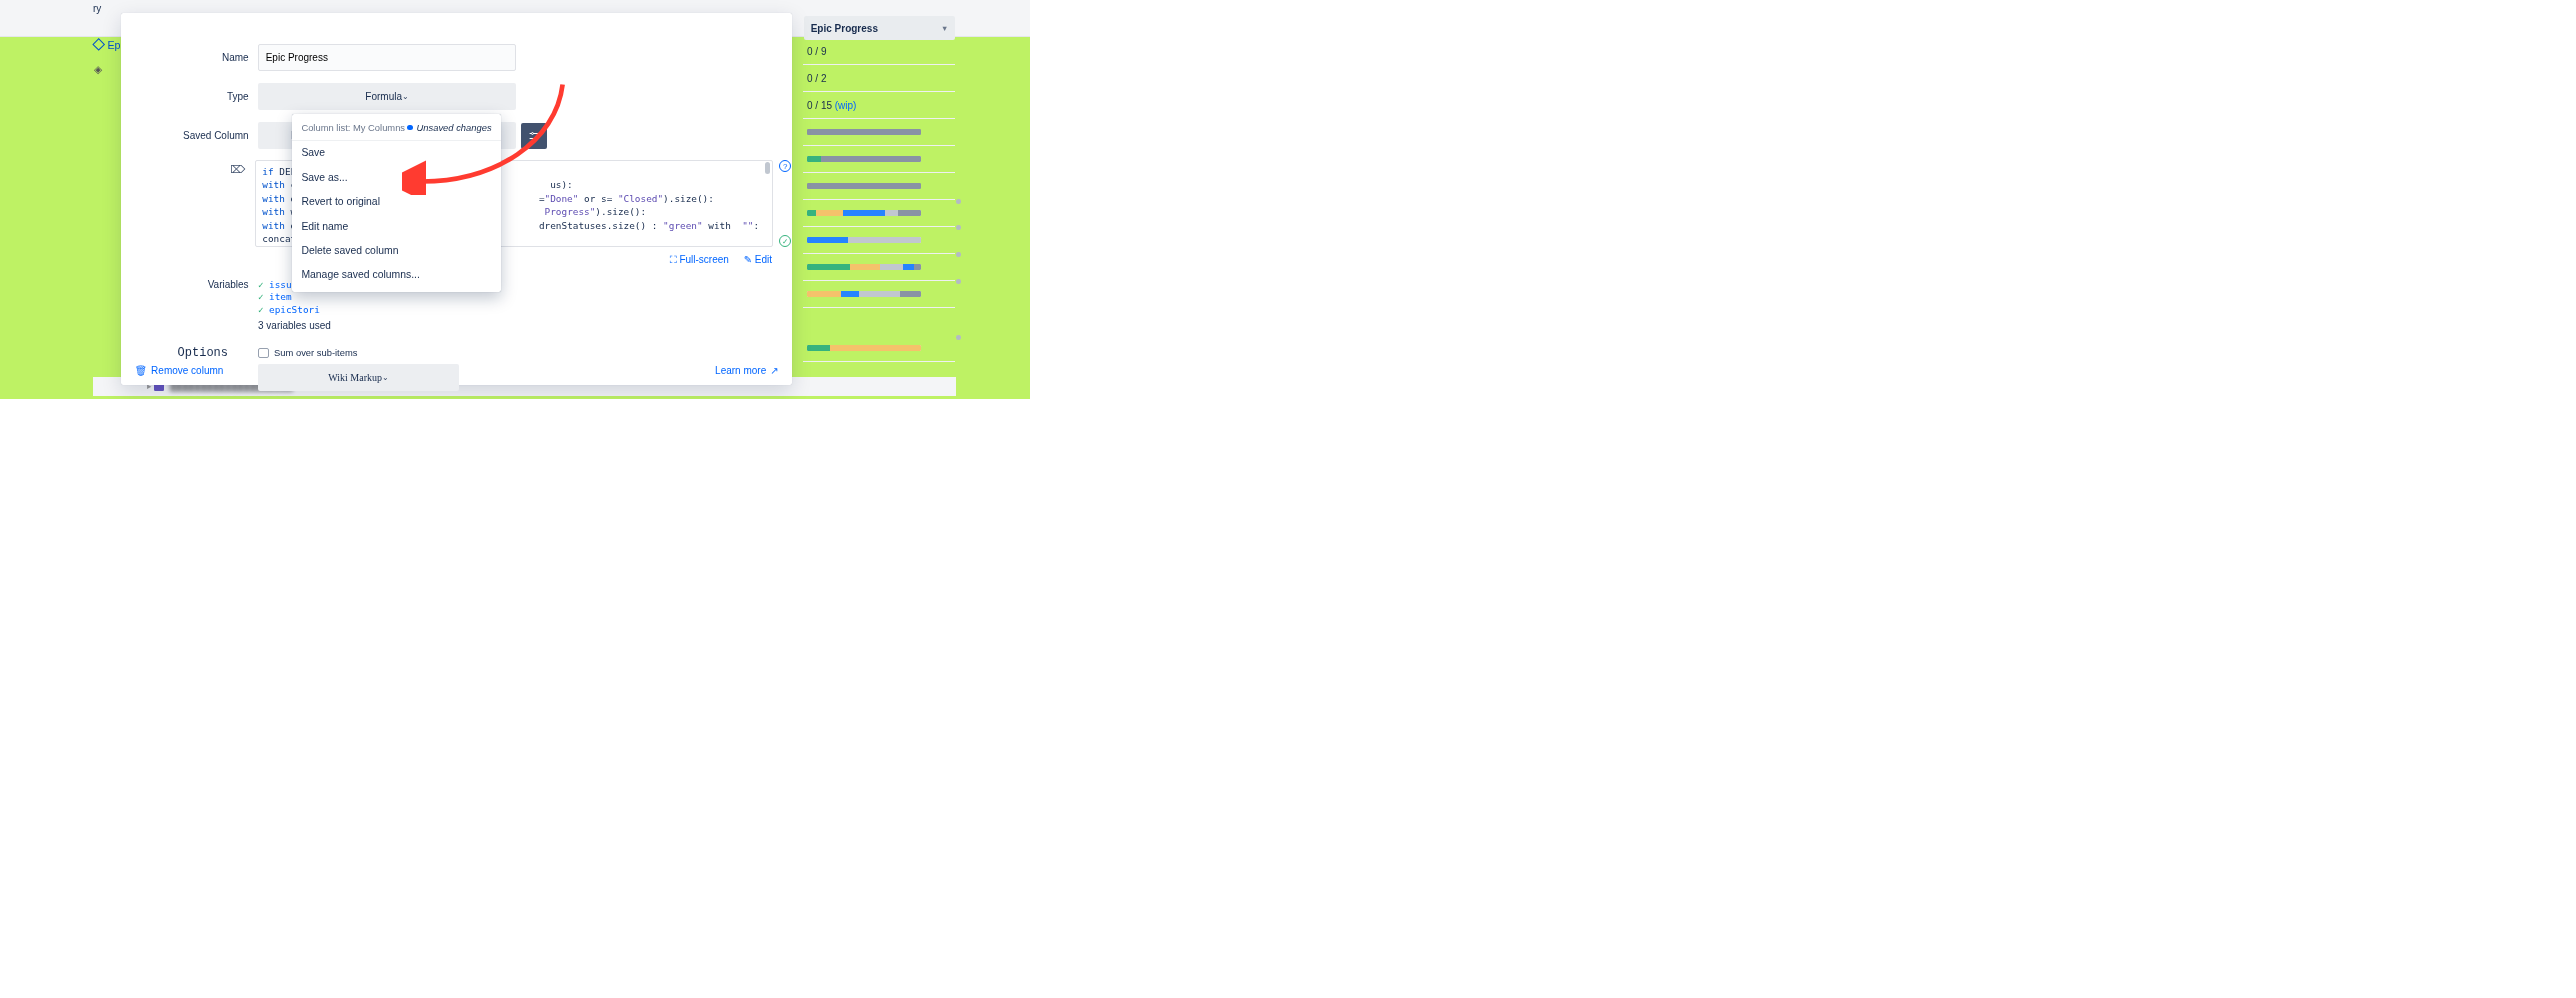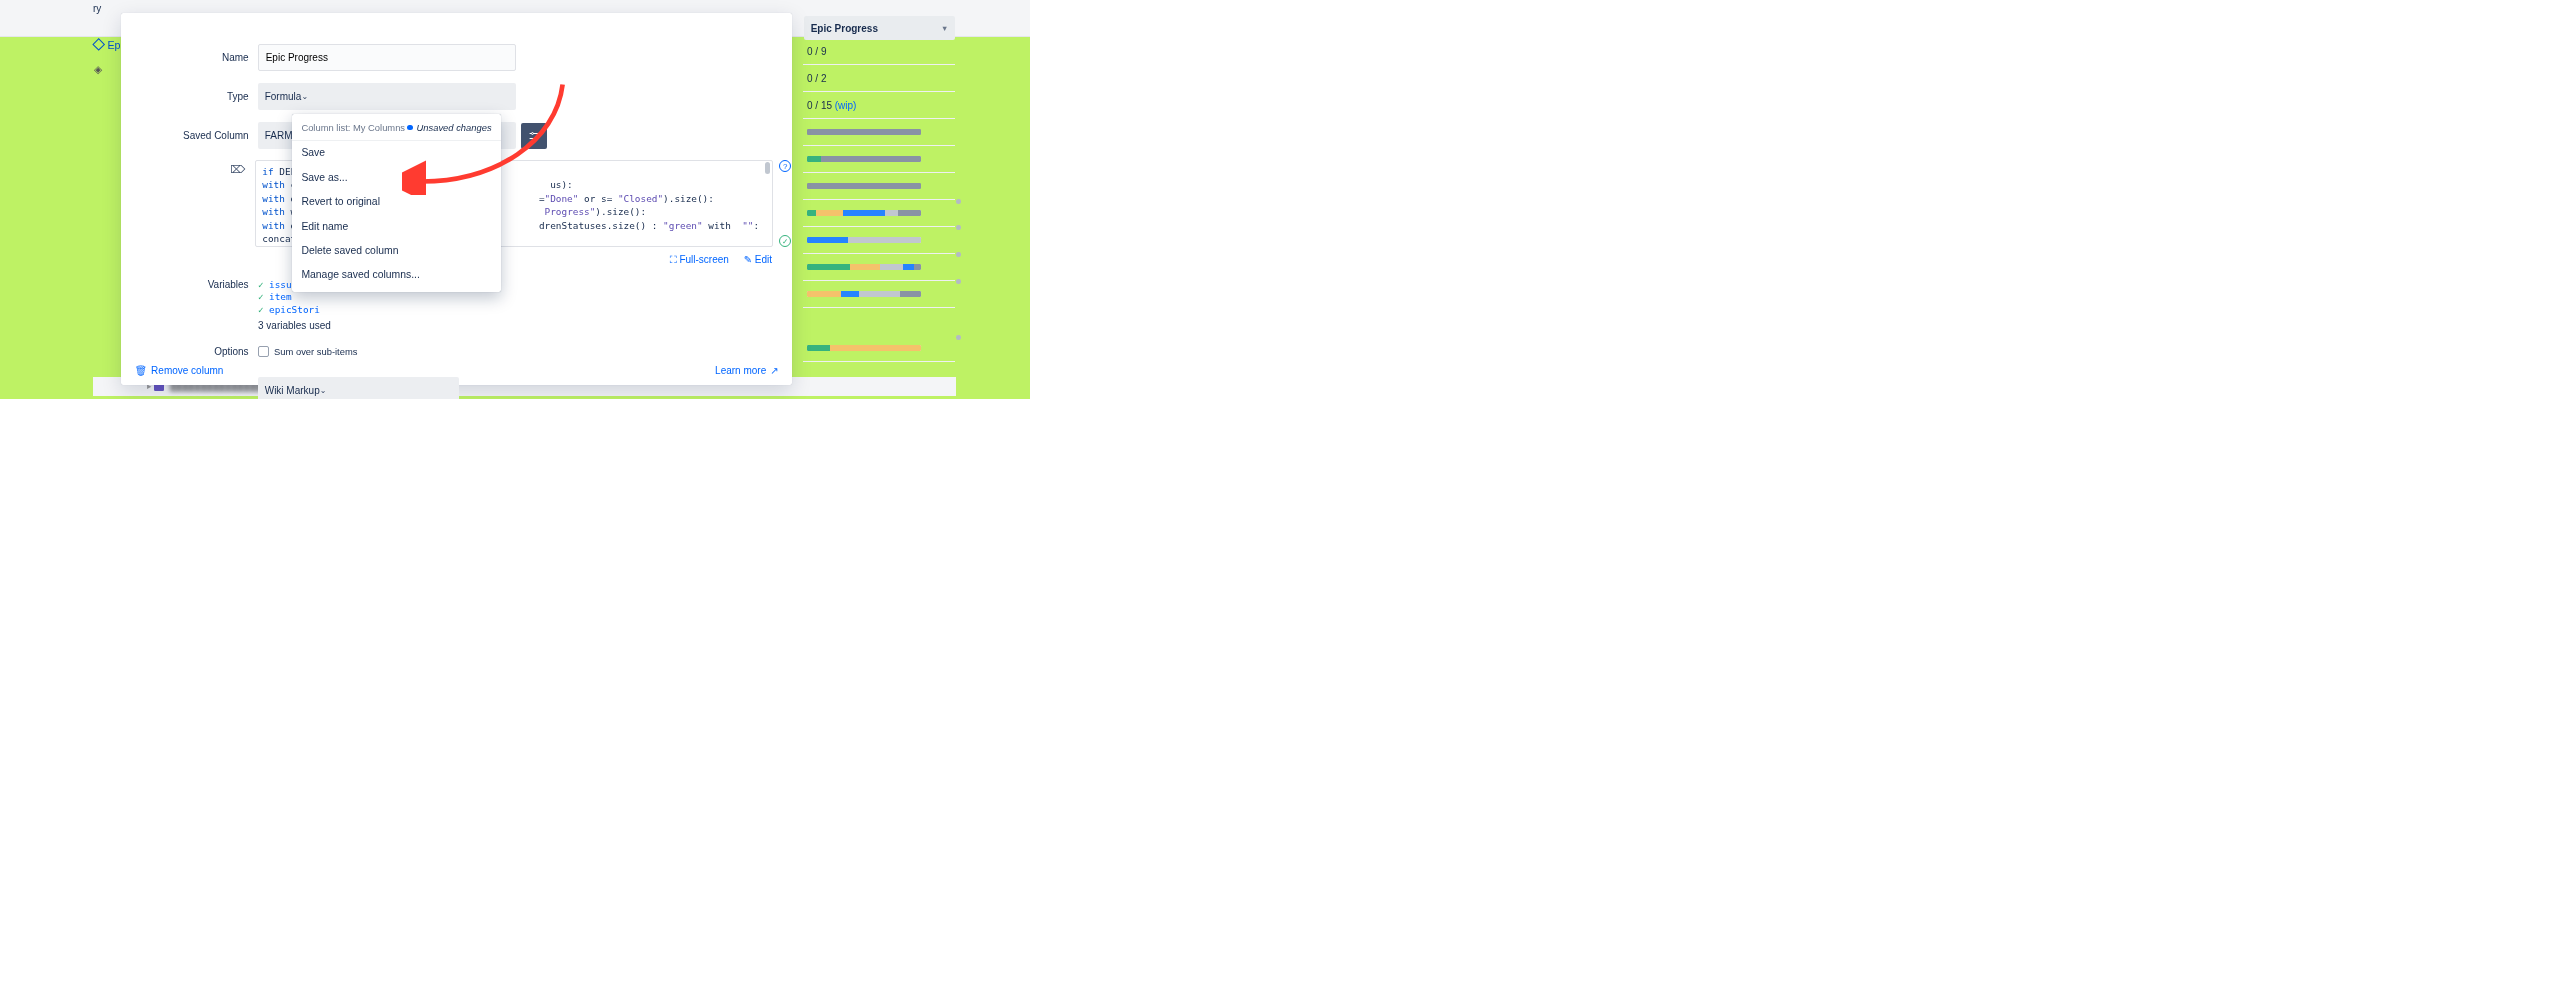--- a/index.html
+++ b/index.html
@@ -81,21 +81,21 @@
     width:101px; text-align:right; padding-right:9.4px;
     font-size:10px; color:#172B4D;
   }
   .txtinput {
     width:258px; height:27px; border:1.3px solid #dfe1e6; border-radius:2px;
     padding:0 6.7px; font-size:10px; background:#fafbfc;
   }
   .sel {
     width:258px; height:27px; border:none; border-radius:2px;
     background:#eceef1; padding:0 6.7px; font-size:10px; color:#172B4D;
-    display:flex; align-items:center; justify-content:flex-start;
+    display:flex; align-items:center; justify-content:center;
   }
   .sel .chev { color:#344563; font-size:8px; }
   .sel.small { width:201px; }
   .settingsbtn {
     width:25.5px; height:25.5px; border-radius:2px;
     background:#42526E; margin-left:5.4px;
     display:flex; align-items:center; justify-content:center; color:#fff;
   }
   
   .coderow { display:flex; margin-top:10.7px; }
@@ -131,21 +131,21 @@
   }
   .belowcode a { color:#0065FF; text-decoration:none; display:flex; align-items:center; gap:2.7px;}
   .varsrow { display:flex; margin-top:13.4px; }
   .varsrow .label { width:101px; text-align:right; padding-right:9.4px; font-size:10px;}
   .vars { font-family: ui-monospace,Menlo,Consolas,monospace; font-size:9.4px; }
   .vars .v { display:flex; align-items:center; gap:5.4px; margin-bottom:1.3px;}
   .vars .chk { color:#36B37E; font-weight:700;}
   .vars .name { color:#0065FF;text-align:center; }
   .varshint { margin-top:5.4px; font-size:10px; color:#172B4D; }
   .optrow { display:flex; align-items:center; margin-top:14.8px; }
-  .optrow .label { width:101px; text-align:right; padding-right:9.4px; font-size:10px;}
+  .optrow .label { width:101px; text-align:center; padding-right:9.4px; font-size:12px;font-family:Liberation Mono, monospace;}
   .chkbox { width:10.7px;height:10.7px;border:1.3px solid #97a0af;border-radius:2px; display:inline-block; margin-right:5.4px;}
   .footerrow {
     position:absolute; bottom:9.4px; left:13.4px; right:13.4px;
     display:flex; justify-content:space-between; font-size:10px;
   }
   .footerrow a { color:#0065FF; text-decoration:none; display:flex; align-items:center; gap:4px;}
   
   .menu {
     position:absolute; left:292px; top:114px; width:209px; z-index:20;
     background:#fff; border-radius:2px;
@@ -345,21 +345,21 @@
           </div>
         <div class="varshint">3 variables used</div>
       </div>
     </div>
 
     <div class="optrow">
       <div class="label">Options</div>
       <span class="chkbox"></span>
       <span>Sum over sub-items</span>
     </div>
-    <div class="optrow" style="margin-top:20px;">
+    <div class="optrow" style="margin-top:4px;font-family:Liberation Serif, serif;">
       <div class="label"></div>
       <div class="sel small">
         <span>Wiki Markup</span>
         <span class="chev">⌄</span>
       </div>
     </div>
 
     <div class="footerrow">
       <a href="#">
         <span>🗑</span>

